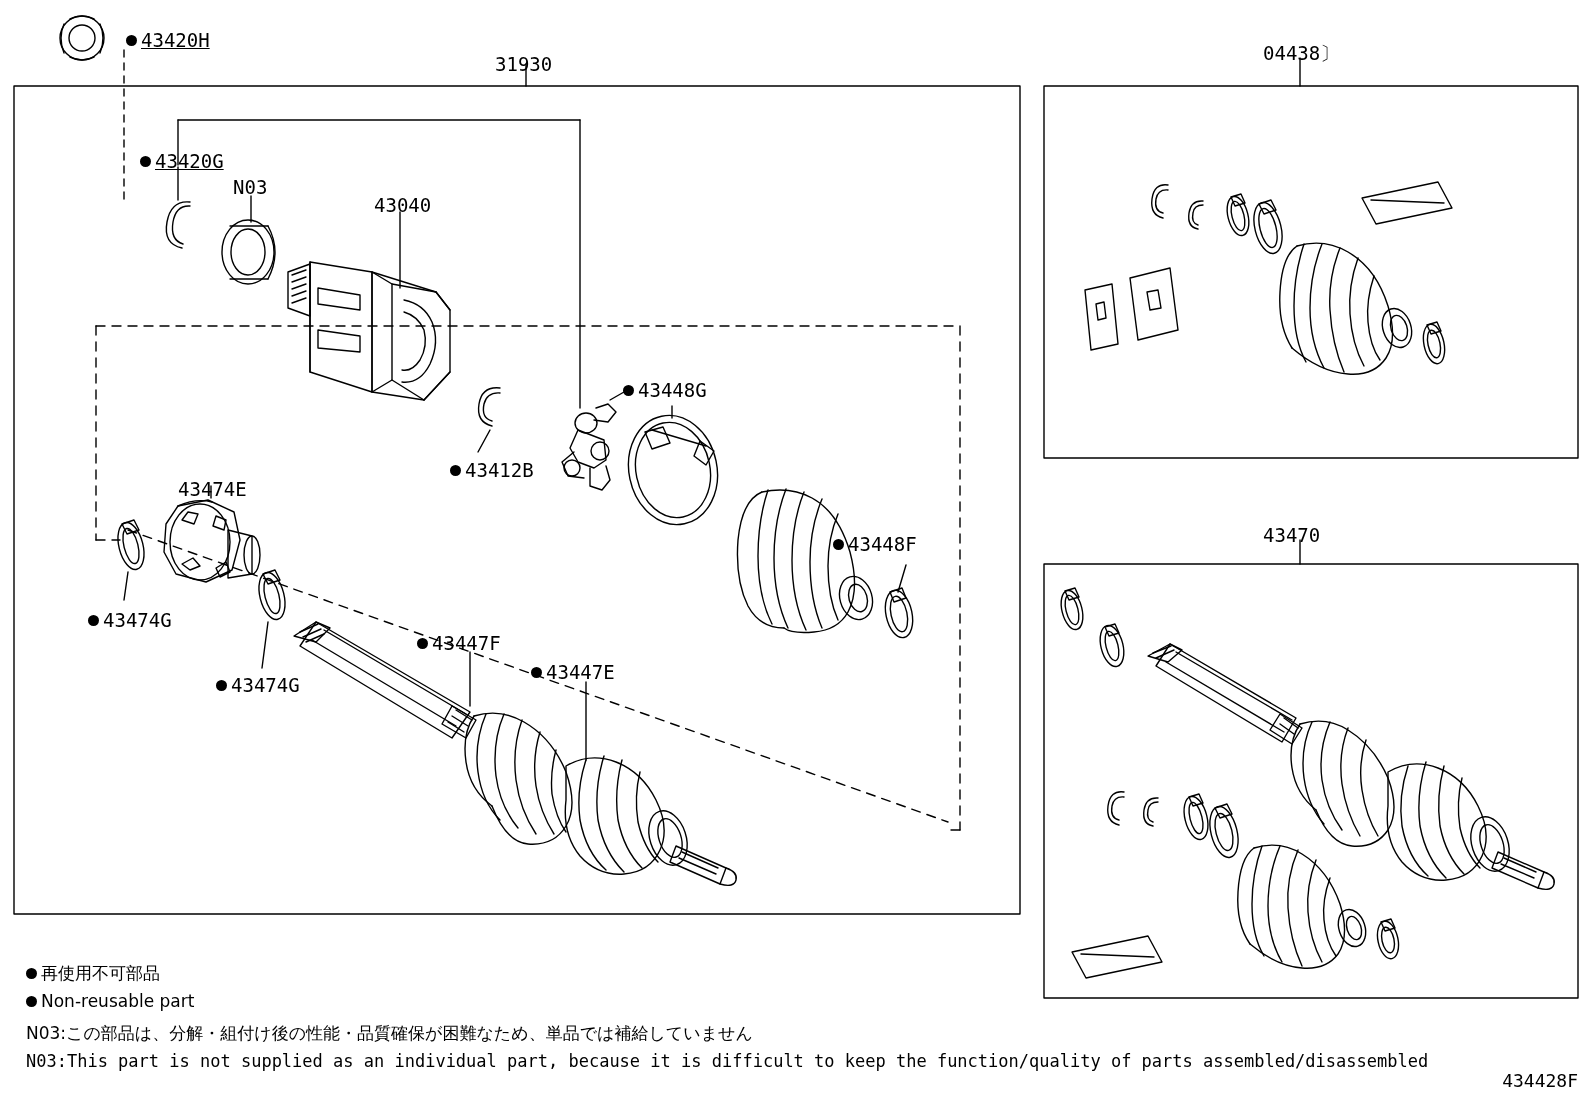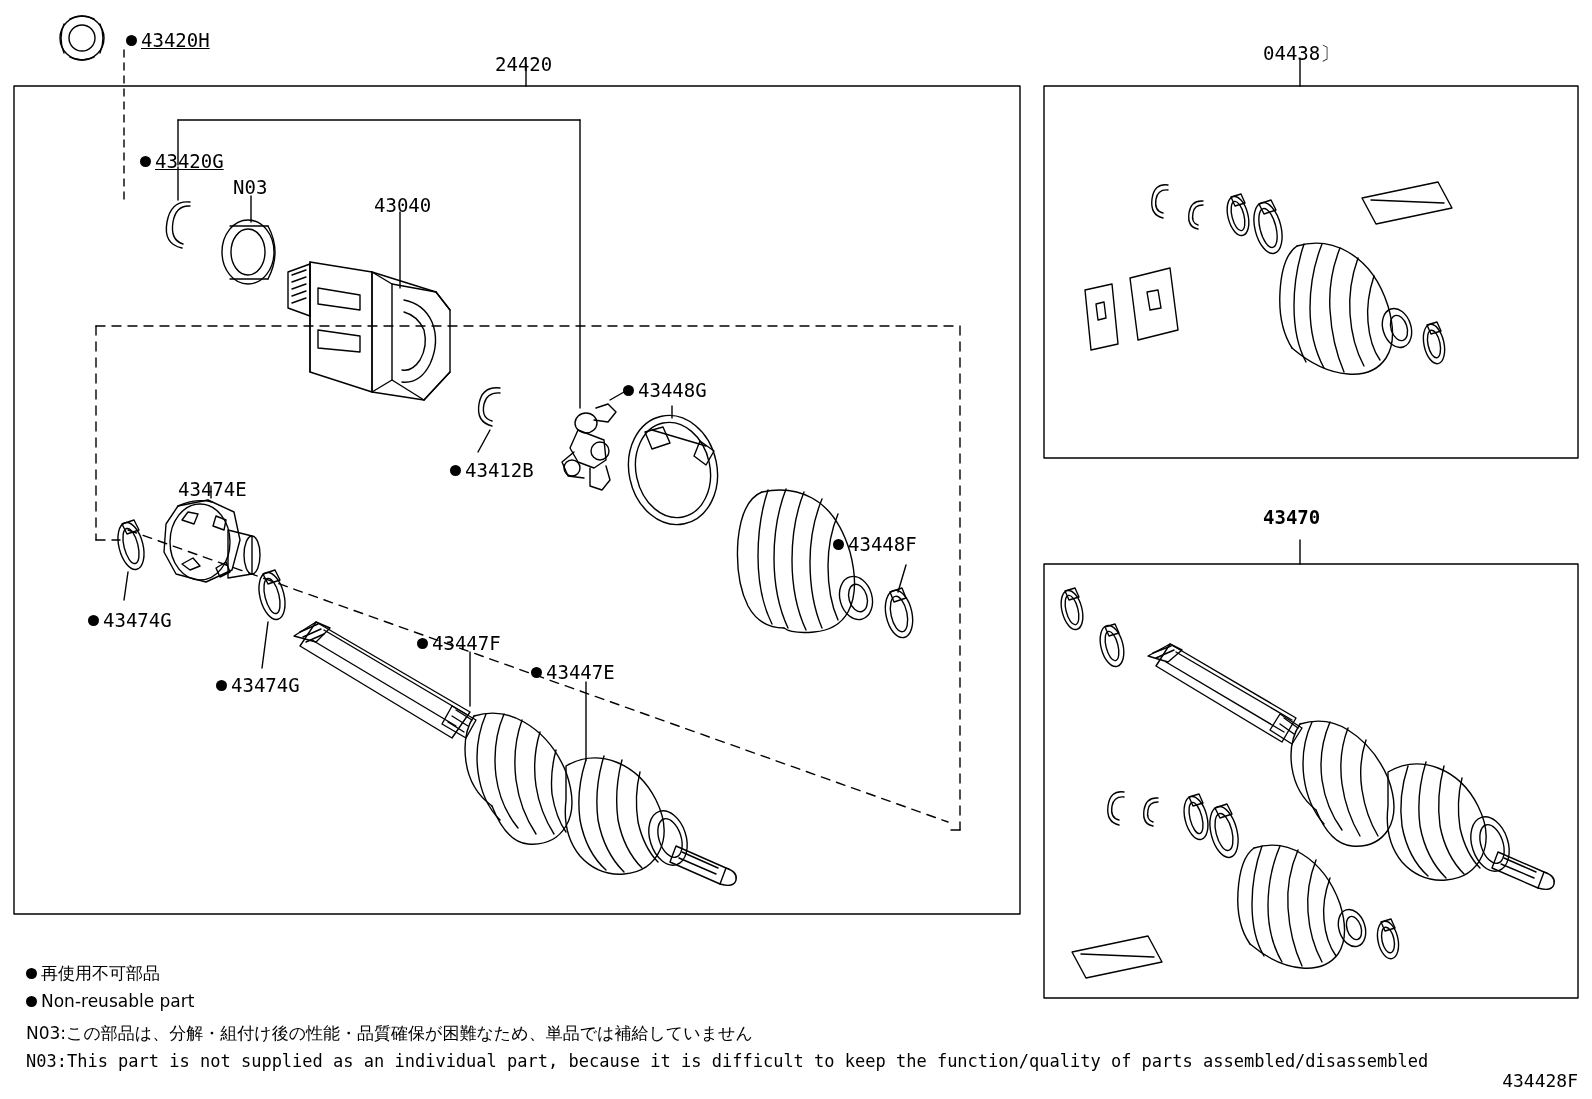--- a/index.html
+++ b/index.html
@@ -324,21 +324,21 @@
         <path d="M1081 954 L1154 957"></path>
       </g>
 
     </g>
   </svg>
 
   <div class="lbl" style="left:126px;top:31px;text-decoration:underline;">
     <span class="dot"></span><span>43420H</span>
   </div>
   <div class="lbl" style="left:495px;top:55px;">
-    <span>24420</span>
+    <span>31930</span>
   </div>
   <div class="lbl" style="left:1263px;top:44px;">
     <span>04438〕</span>
   </div>
   <div class="lbl" style="left:140px;top:152px;text-decoration:underline;">
     <span class="dot"></span><span>43420G</span>
   </div>
   <div class="lbl" style="left:233px;top:178px;">
     <span>N03</span>
   </div>
@@ -350,21 +350,21 @@
   </div>
   <div class="lbl" style="left:450px;top:461px;">
     <span class="dot"></span><span>43412B</span>
   </div>
   <div class="lbl" style="left:178px;top:480px;">
     <span>43474E</span>
   </div>
   <div class="lbl" style="left:833px;top:535px;">
     <span class="dot"></span><span>43448F</span>
   </div>
-  <div class="lbl" style="left:1263px;top:508px;font-weight:bold;">
+  <div class="lbl" style="left:1263px;top:526px;">
     <span>43470</span>
   </div>
   <div class="lbl" style="left:88px;top:611px;">
     <span class="dot"></span><span>43474G</span>
   </div>
   <div class="lbl" style="left:417px;top:634px;">
     <span class="dot"></span><span>43447F</span>
   </div>
   <div class="lbl" style="left:531px;top:663px;">
     <span class="dot"></span><span>43447E</span>

